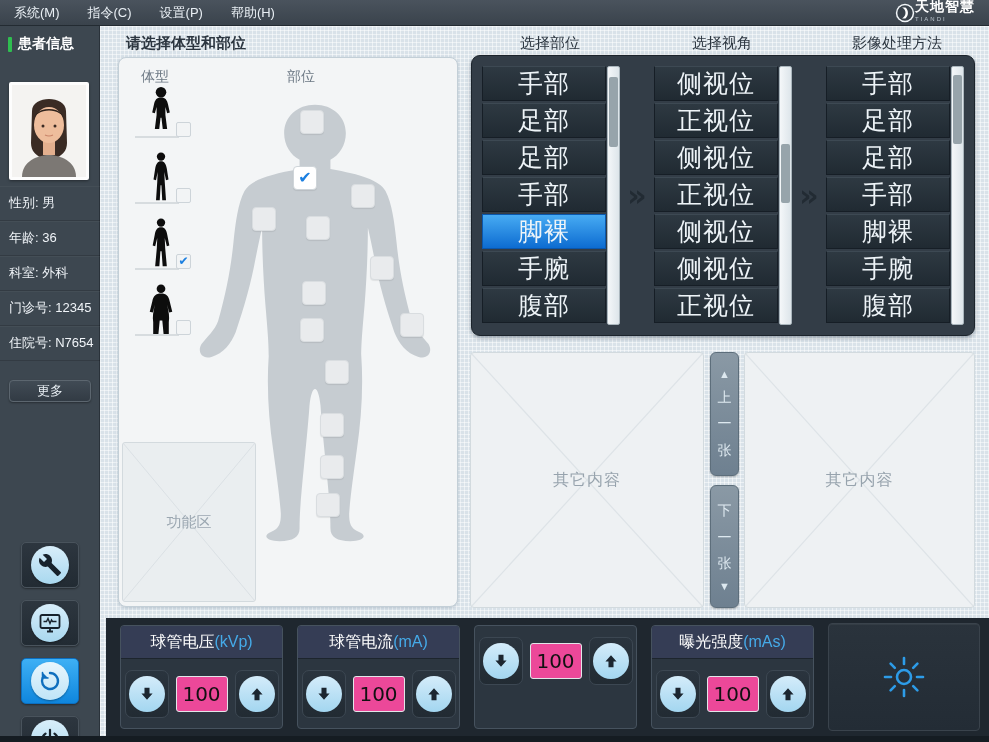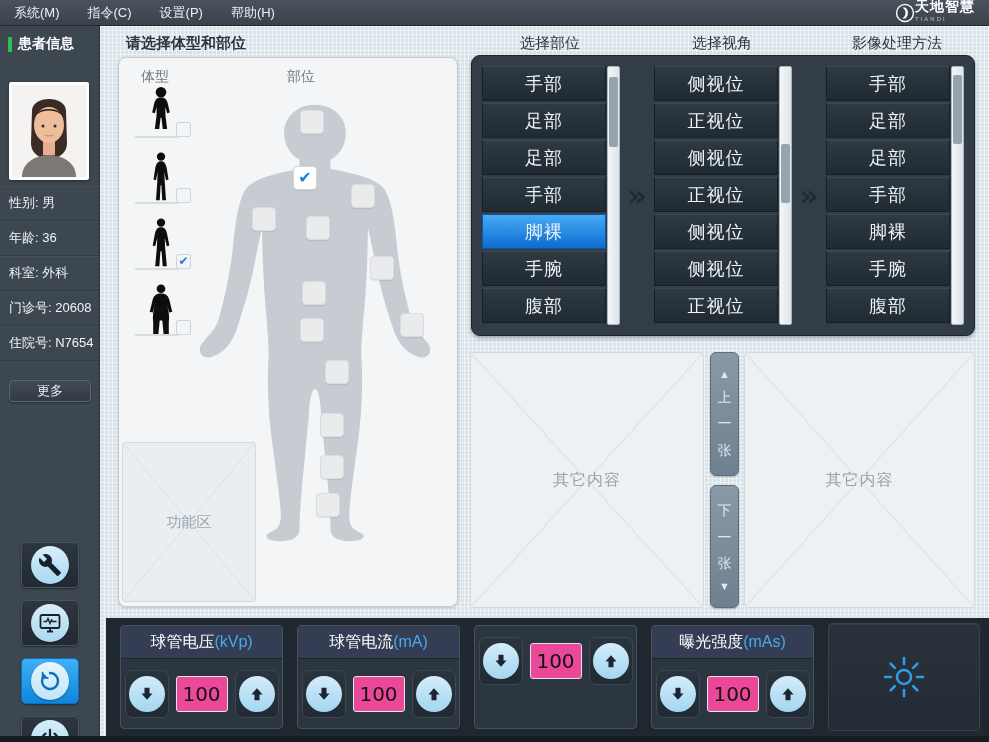--- a/index.html
+++ b/index.html
@@ -79,21 +79,21 @@
   .func-box span { color:#9ba7b1; font-size:15px; z-index:2;}
   .xlines { position:absolute; left:0; top:0; width:100%; height:100%; }
 
   
   .lists-panel { position:absolute; left:371px; top:29px; width:504px; height:281px;
     background:#333d47; border:1px solid #1c242c; border-radius:9px; box-shadow:0 2px 4px rgba(40,55,70,.4);
     display:flex; align-items:center; padding:11px 10px; gap:0;}
   .list-col { display:flex; height:259px; }
   .list-items { width:124px; display:flex; flex-direction:column; }
   .list-item { height:35px; margin-bottom:2px; background:linear-gradient(#2e3942,#202a32);
-    border:1px solid #161e26; border-top-color:#3d4953; color:#eef4f8; font-size:18px;
+    border:1px solid #161e26; border-top-color:#3d4953; color:#eef4f8; font-size:25px;
     display:flex; align-items:center; justify-content:center; cursor:pointer; letter-spacing:1px;}
   .list-item:last-child { margin-bottom:0; }
   .list-item.selected { background:linear-gradient(#47abf3,#0d6cd1); border-color:#0a57ad; }
   .scrollbar { width:13px; margin-left:1px; background:linear-gradient(90deg,#f4f7f9,#dde5ea);
     border:1px solid #aab6bd; border-radius:2px; position:relative; }
   .thumb { position:absolute; left:1px; width:9px; background:#97a4ab; border-radius:2px; cursor:pointer;}
   .chevron { width:34px; text-align:center; font-size:30px; font-weight:bold; color:#222b33;
     font-family:"DejaVu Sans",sans-serif; }
 
   
@@ -171,21 +171,21 @@
       <path d="M22,36 C22,22 52,22 52,36 C52,30 48,24 37,24 C26,24 22,30 22,36 Z" fill="#2e221c"></path>
       <circle cx="31" cy="41" r="1.5" fill="#3a2b24"></circle>
       <circle cx="43" cy="41" r="1.5" fill="#3a2b24"></circle>
       <path d="M33,50 Q37,52 41,50" stroke="#c9856a" stroke-width="1.2" fill="none"></path>
     </svg>
   </div>
   <div class="fields" id="patient-fields">
       <div class="field">性别: 男</div>
       <div class="field">年龄: 36</div>
       <div class="field">科室: 外科</div>
-      <div class="field">门诊号: 20608</div>
+      <div class="field">门诊号: 12345</div>
       <div class="field">住院号: N7654</div>
     </div>
   <div class="more-btn">更多</div>
   <div class="tools" id="tool-buttons">
       <div class="tool-btn">
         <span class="disc">
           <svg viewBox="0 0 24 24">
             <path fill="#17222c" d="M22.7 19l-9.1-9.1c.9-2.3.4-5-1.5-6.9-2-2-5-2.4-7.4-1.3L9 6 6 9 1.6 4.7C.4 7.1.9 10.1 2.9 12.1c1.9 1.9 4.6 2.4 6.9 1.5l9.1 9.1c.4.4 1 .4 1.4 0l2.3-2.3c.5-.4.5-1.1.1-1.4z"></path>
           </svg>
         </span>

